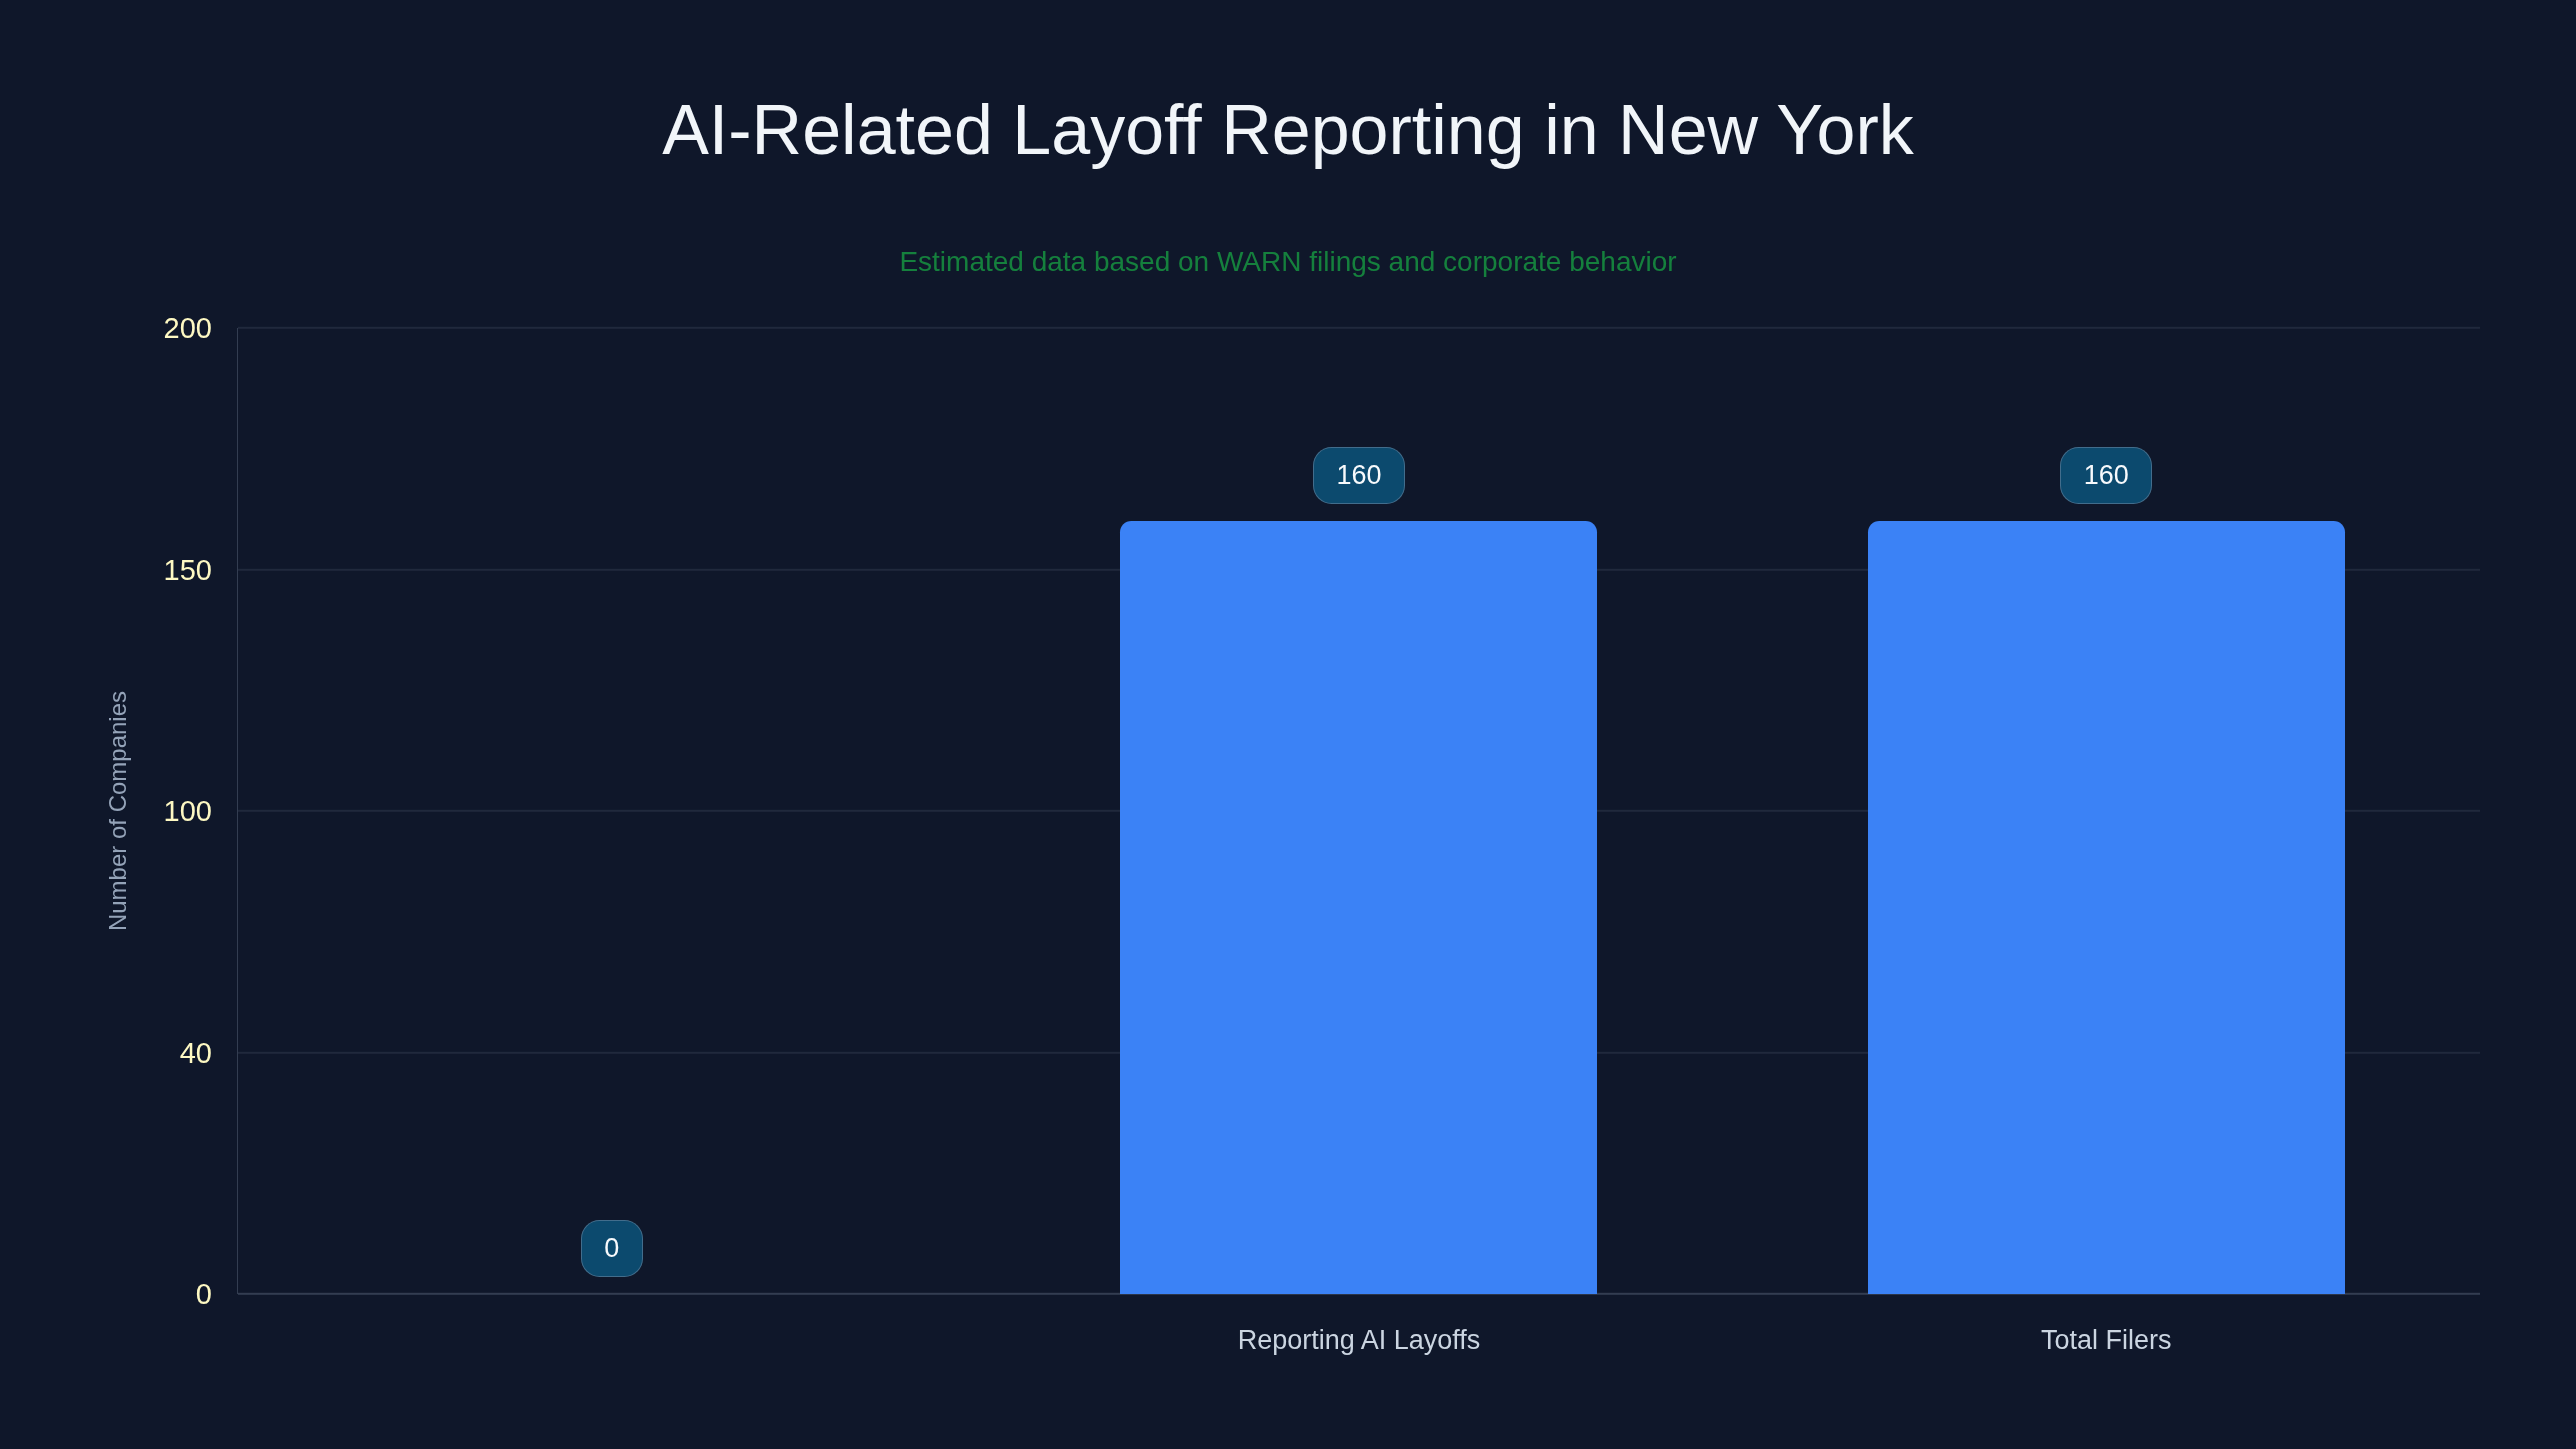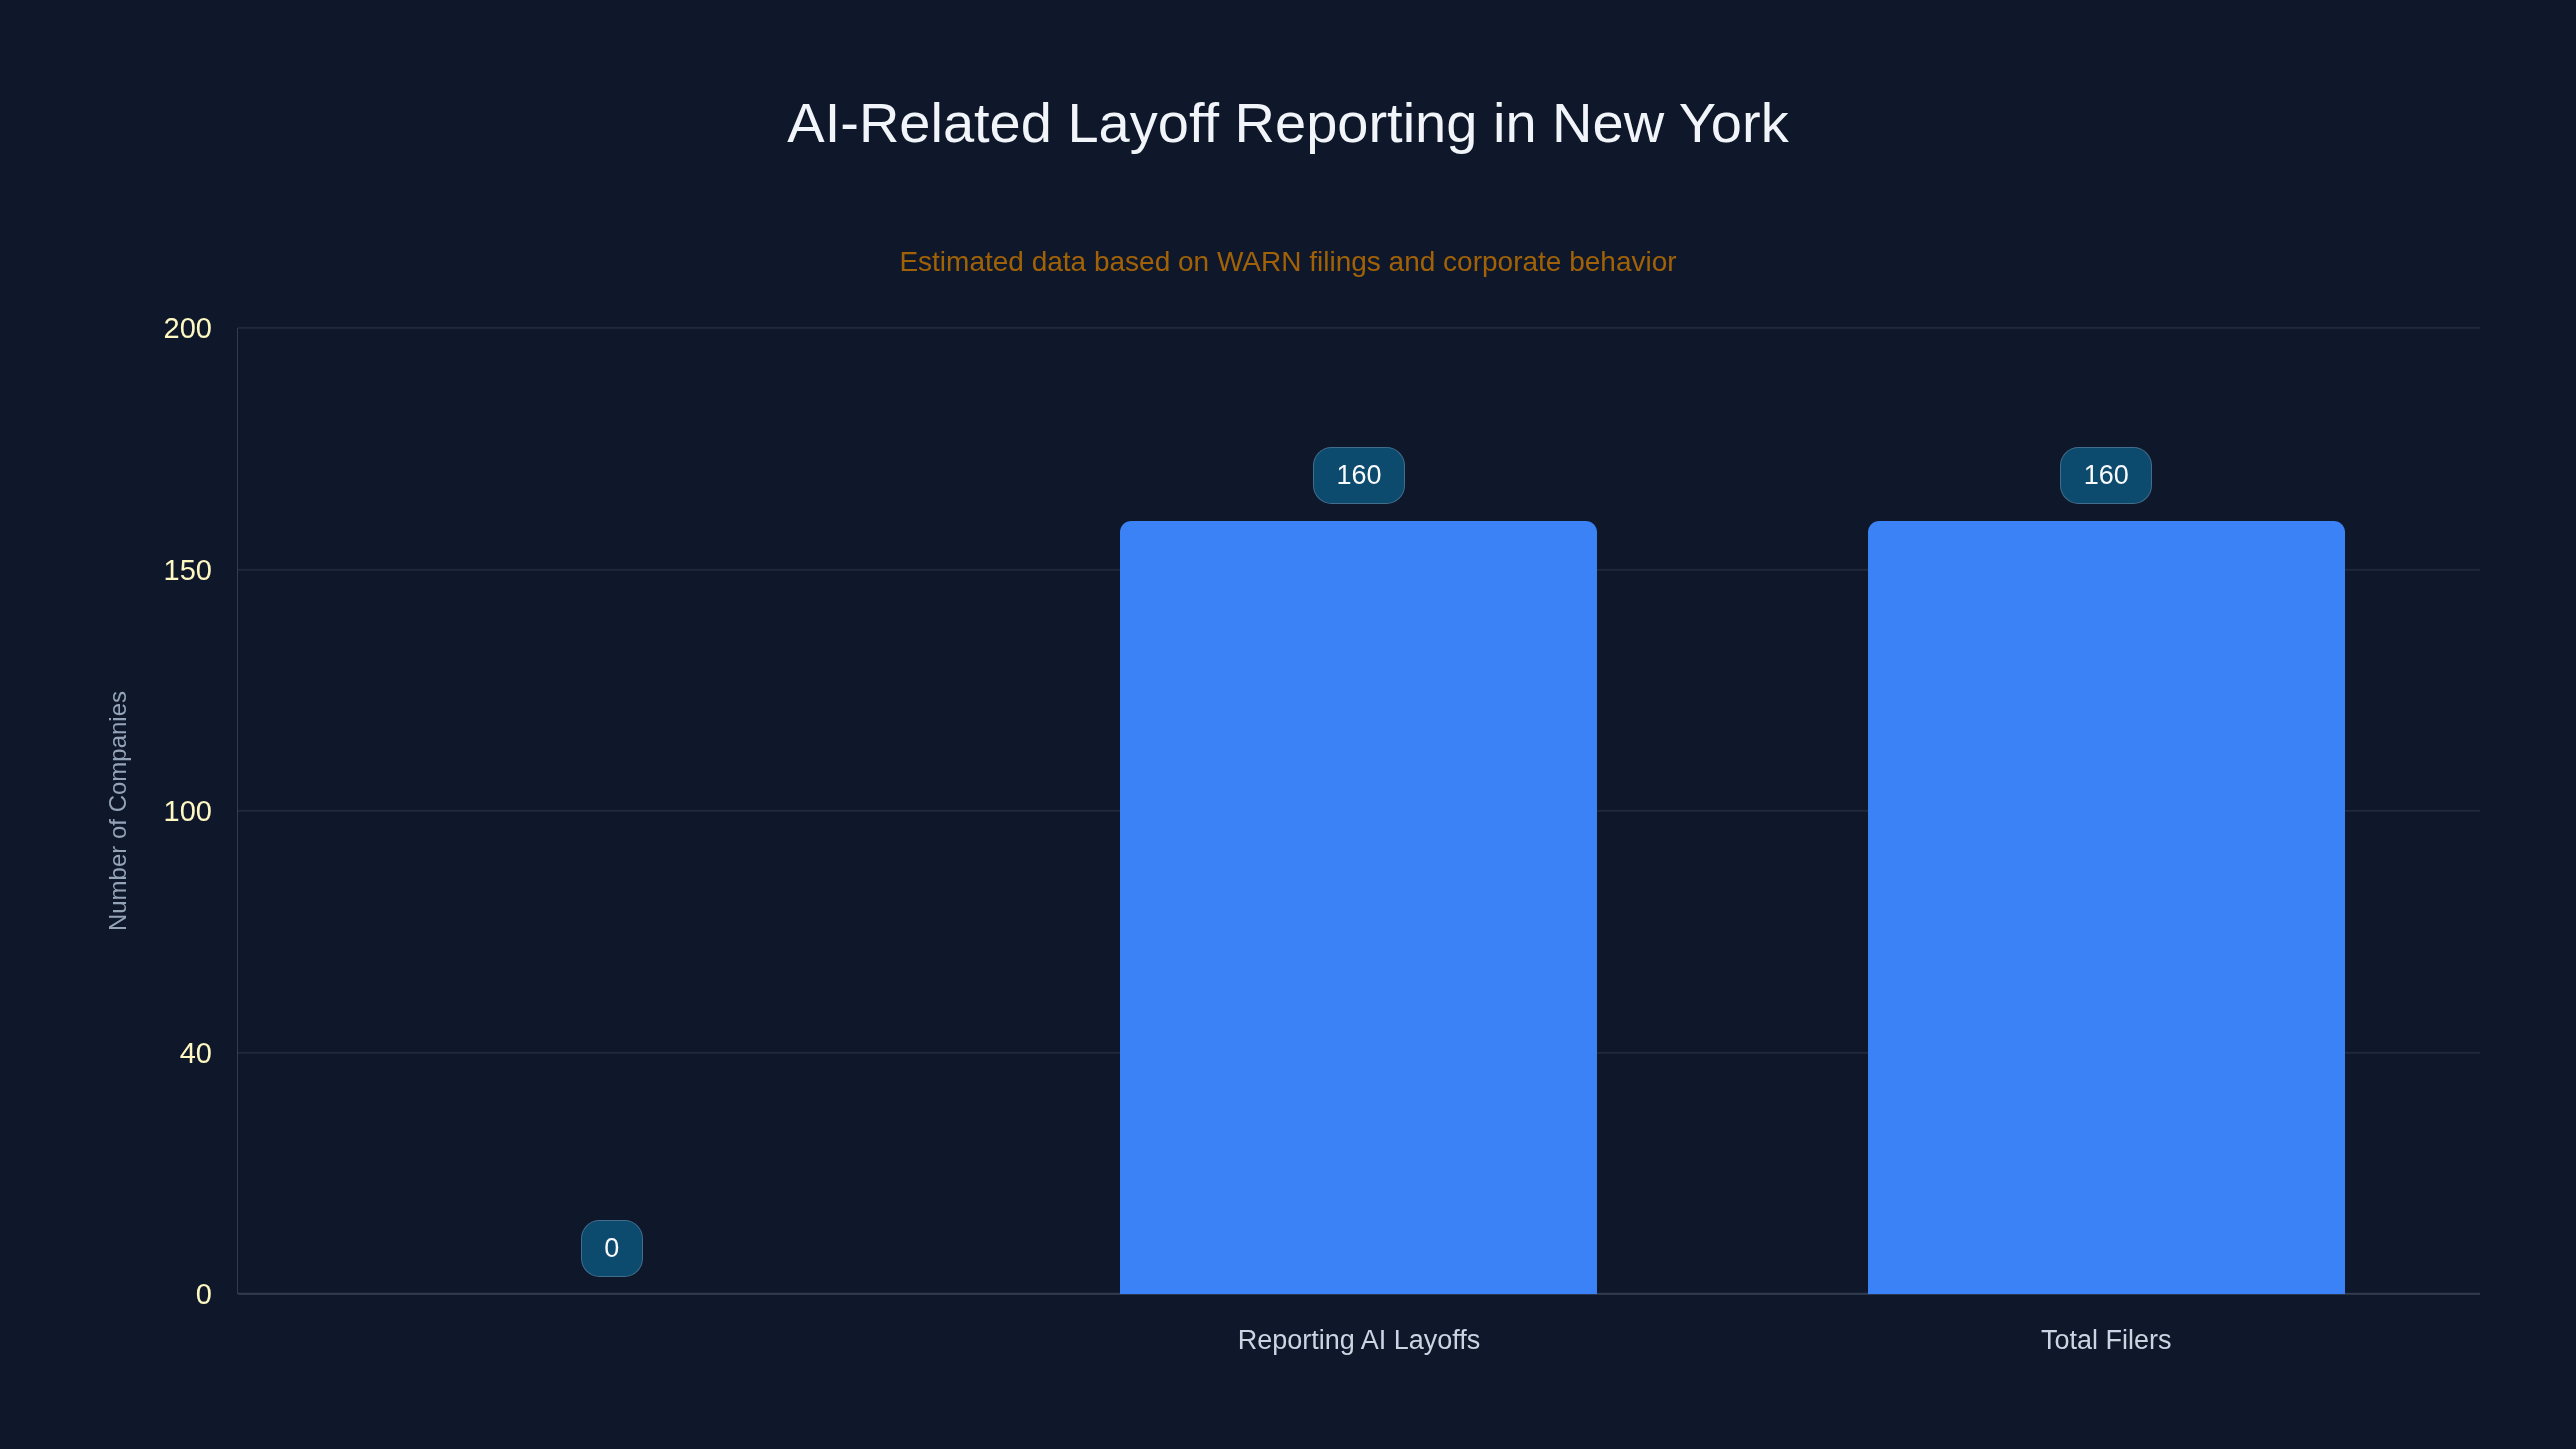--- a/index.html
+++ b/index.html
@@ -16,33 +16,33 @@
     width: 2576px;
     height: 1449px;
   }
   .title {
     position: absolute;
     top: 90px;
     left: 0;
     width: 100%;
     margin: 0;
     text-align: center;
-    font-size: 56px;
+    font-size: 70px;
     font-weight: 500;
     color: #f1f5f9;
   }
   .subtitle {
     position: absolute;
     top: 246px;
     left: 0;
     width: 100%;
     text-align: center;
     font-size: 28px;
     font-weight: 400;
-    color: #a16207;
+    color: #15803d;
   }
   .y-axis-title {
     position: absolute;
     left: 118px;
     top: 811px;
     transform: translate(-50%, -50%) rotate(-90deg);
     font-size: 24px;
     color: #94a3b8;
     white-space: nowrap;
   }

